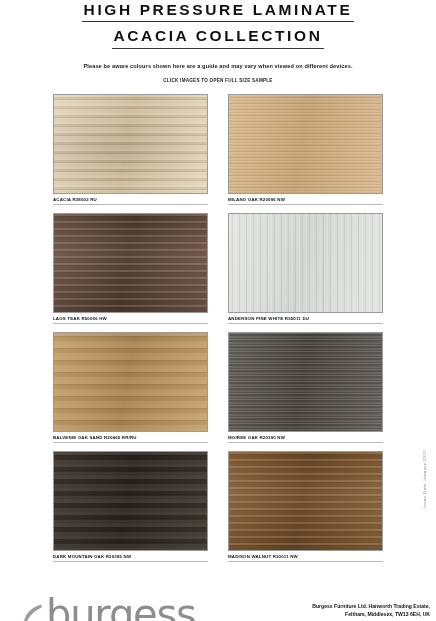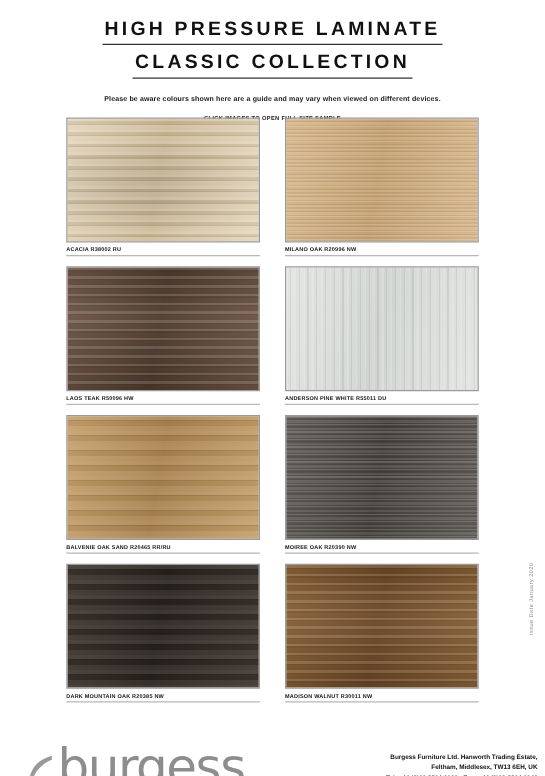--- a/index.html
+++ b/index.html
@@ -11,21 +11,20 @@
     width: 436px;
     height: 621px;
     position: relative;
     font-family: "Liberation Sans", sans-serif;
     color: #1a1a1a;
     overflow: hidden;
   }
 
   
   #header {
-    padding-top: 14px;
     text-align: center;
   }
   .title-line {
     display: inline-block;
     font-size: 15.5px;
     letter-spacing: 2.6px;
     font-weight: bold;
     color: #111111;
     border-bottom: 1.2px solid #333;
     padding: 0 2px 2px 2px;
@@ -204,21 +203,21 @@
   #contact-block div { white-space: nowrap; }
 </style>
 </head>
 <body>
 
 <div id="page">
 
   <div id="header">
     <div class="title-line" id="title-line-1">HIGH PRESSURE LAMINATE</div>
     <br>
-    <div class="title-line" id="title-line-2">CLASSIC COLLECTION</div>
+    <div class="title-line" id="title-line-2">ACACIA COLLECTION</div>
     <div id="disclaimer">Please be aware colours shown here are a guide and may vary when viewed on different devices.</div>
     <div id="click-note">CLICK IMAGES TO OPEN FULL SIZE SAMPLE</div>
   </div>
 
   <div id="swatch-grid">
       <div class="swatch-cell">
         <div class="swatch-img" style="background: linear-gradient(100deg, rgb(227, 212, 184) 0%, rgb(203, 184, 148) 48%, rgb(227, 212, 184) 100%);">
           <div class="grain grain-wave"></div>
         </div>
         <div class="swatch-label">ACACIA R38002 RU</div>

